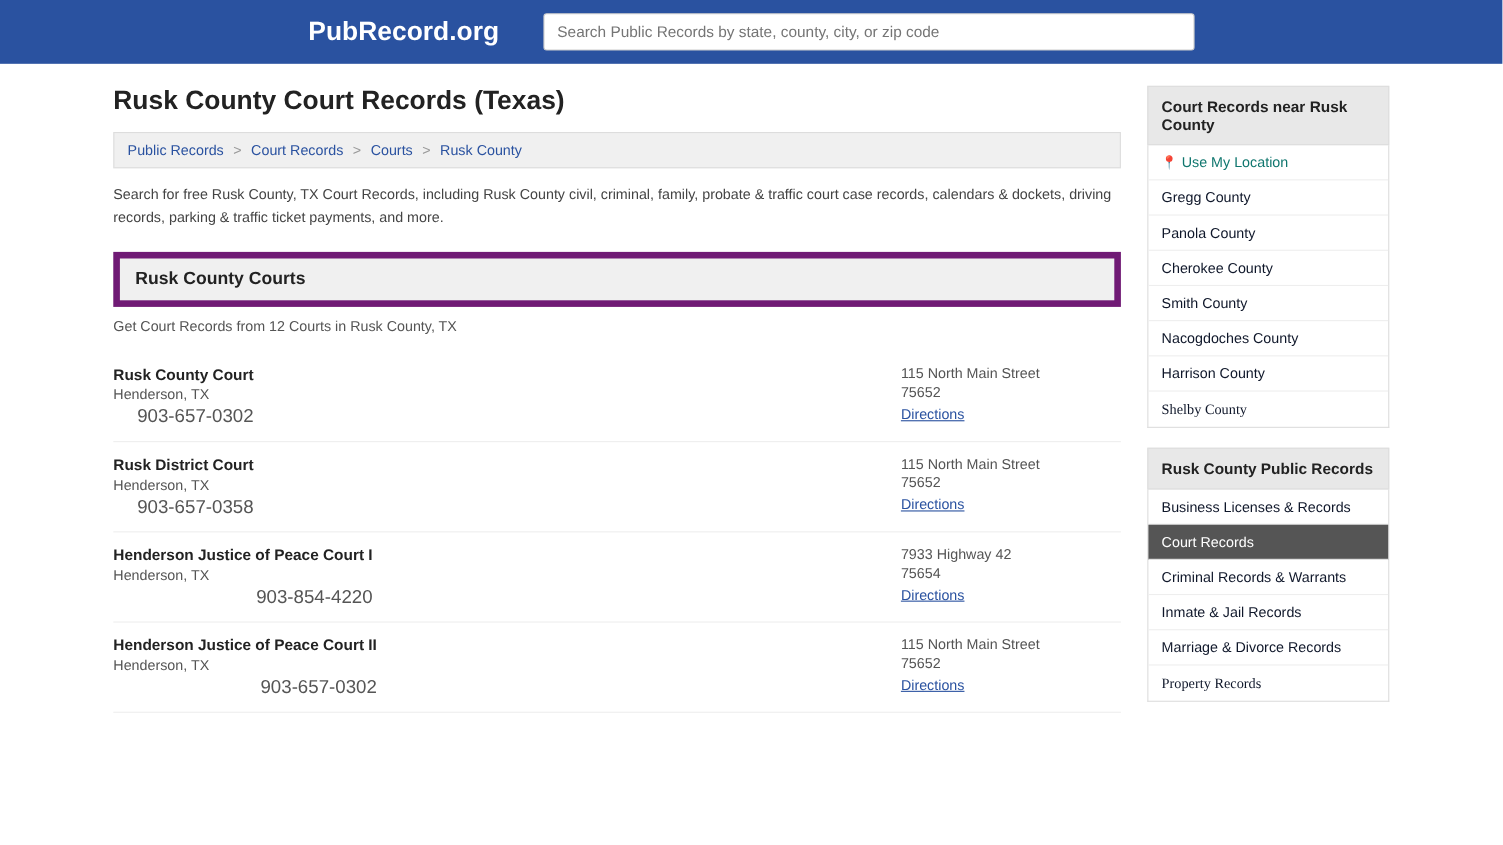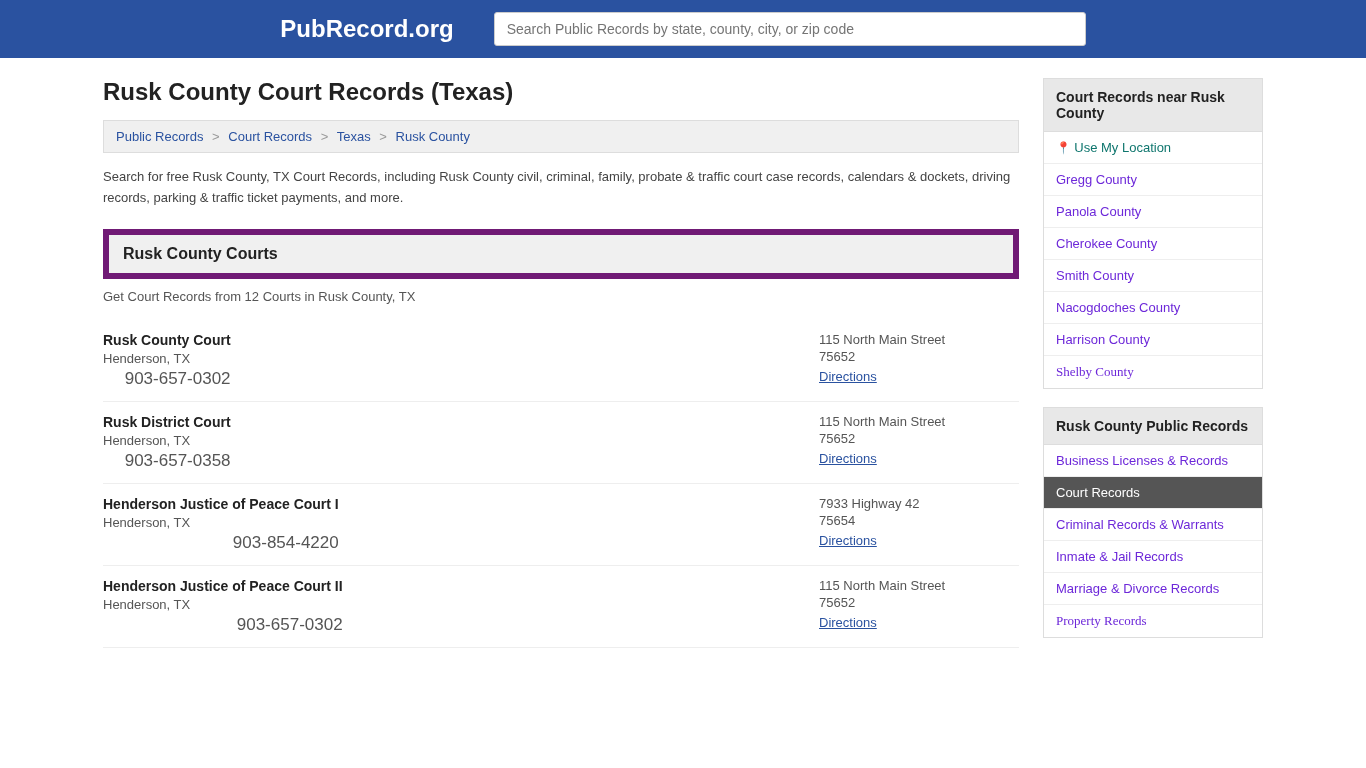--- a/index.html
+++ b/index.html
@@ -152,21 +152,21 @@
 
     .sidebar-list {
       border: 1px solid #ddd;
       border-top: none;
       margin-bottom: 18px;
     }
     .sidebar-list-item {
       display: block;
       padding: 8px 12px;
       font-size: 13px;
-      color: #6d28d9;
+      color: #0f172a;
       text-decoration: none;
       border-bottom: 1px solid #eee;
       cursor: pointer;
     }
     .sidebar-list-item:last-child {
       border-bottom: none;
       font-family: Liberation Serif, serif;
     }
     .sidebar-list-item.active {
       background: #555;
@@ -193,21 +193,21 @@
 
   <div id="main-content">
 
     <h1 class="page-title">Rusk County Court Records (Texas)</h1>
 
     <div class="breadcrumb">
       <a>Public Records</a>
       <span>&gt;</span>
       <a>Court Records</a>
       <span>&gt;</span>
-      <a>Texas</a>
+      <a>Courts</a>
       <span>&gt;</span>
       <a>Rusk County</a>
     </div>
 
     <p class="description">Search for free Rusk County, TX Court Records, including Rusk County civil, criminal, family, probate &amp; traffic court case records, calendars &amp; dockets, driving records, parking &amp; traffic ticket payments, and more.</p>
 
     <div class="section-header">Rusk County Courts</div>
     <p class="courts-intro">Get Court Records from 12 Courts in Rusk County, TX</p>
 
     <div id="courts-list">

